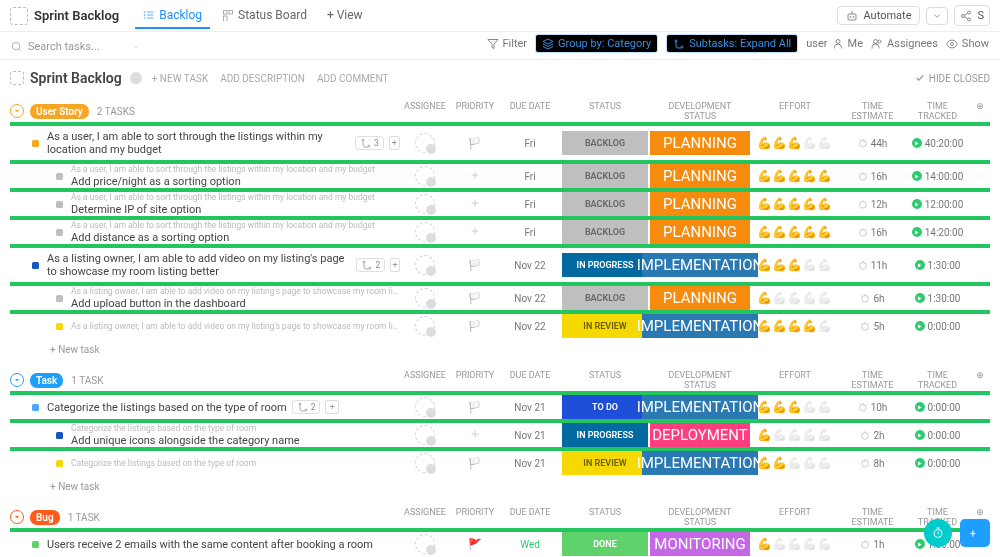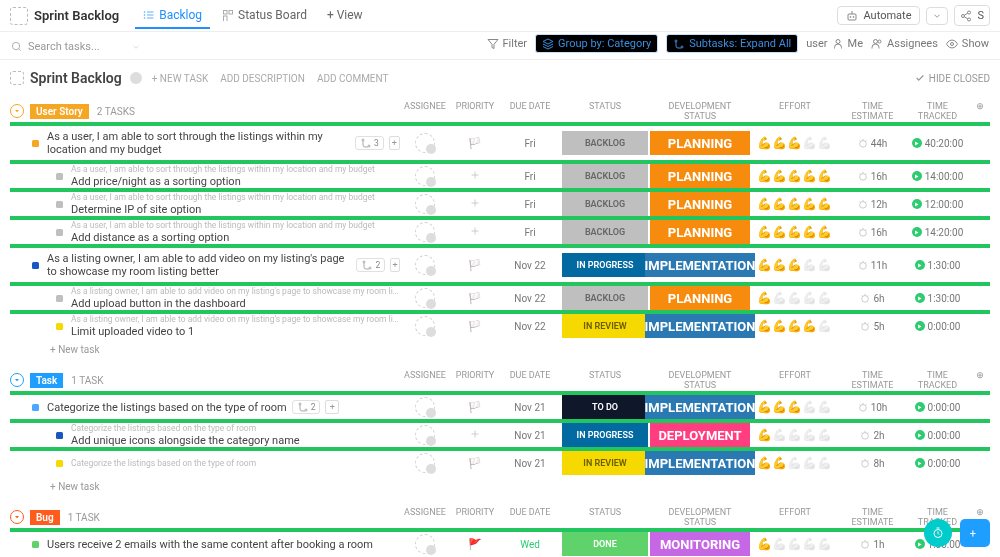--- a/index.html
+++ b/index.html
@@ -24,56 +24,56 @@
 .section-hdr{display:flex;align-items:center;padding:10px 10px 4px;color:#888;font-size:11px}
 .sh-icon{width:14px;height:14px;border:1.5px dashed #bbb;border-radius:3px;margin-right:6px}
 .sh-title{font-size:14px;font-weight:600;color:#444;margin-right:8px}
 .sh-info{width:12px;height:12px;border-radius:50%;background:#ddd;margin-right:10px}
 .sh-link{color:#aaa;margin-right:12px;cursor:pointer;font-size:10px}
 .sh-hide{margin-left:auto;color:#999;font-size:10px;display:flex;align-items:center;gap:4px}
 .group{margin:10px 10px 0}
 .ghdr{display:flex;align-items:center;height:22px}
 .caret{width:14px;height:14px;border:1.5px solid;border-radius:50%;margin-right:6px;display:flex;align-items:center;justify-content:center}
 .caret svg{width:8px;height:8px}
-.gtag{font-size:10px;font-weight:600;padding:2px 6px;border-radius:0;color:#fff;margin-right:8px}
+.gtag{font-size:10px;font-weight:600;padding:2px 6px;border-radius:7px;color:#fff;margin-right:8px}
 .gcnt{font-size:10px;color:#999;margin-right:auto}
 .cols{display:flex;font-size:9px;color:#999;text-align:center}
 .col{padding:0 4px}
 .c-assignee{width:50px}.c-priority{width:50px}.c-due{width:60px}.c-status{width:90px}.c-dev{width:100px}.c-effort{width:90px}.c-est{width:65px}.c-track{width:65px}.c-plus{width:20px}
 .row{display:flex;align-items:center;border-top:4px solid #22c55e;min-height:28px;font-size:11px}
 .row.tall{min-height:38px}
 .rleft{display:flex;align-items:center;flex:1;min-width:0;padding-left:22px}
 .rleft.sub{padding-left:46px}
 .sq{width:7px;height:7px;border-radius:1.5px;margin-right:8px;flex-shrink:0}
 .tcol{display:flex;flex-direction:column;min-width:0}
 .crumb{font-size:8.5px;color:#bbb;margin-bottom:1px;white-space:nowrap;overflow:hidden;text-overflow:ellipsis}
 .tname{font-size:11px;color:#444;display:flex;align-items:center;gap:5px}
 .subbadge{display:inline-flex;align-items:center;gap:2px;border:1px solid #e0e0e0;border-radius:3px;padding:0 4px;font-size:8.5px;color:#888}
 .addb{width:14px;height:14px;border:1px solid #ddd;border-radius:2px;display:flex;align-items:center;justify-content:center;font-size:9px;color:#999}
 .cell{display:flex;align-items:center;justify-content:center}
 .avatar{width:20px;height:20px;border-radius:50%;border:1px dashed #ccc;position:relative}
 .avatar::after{content:"";position:absolute;width:10px;height:10px;background:#ddd;border-radius:50%;bottom:-2px;right:-2px}
 .flag{font-size:11px}
 .due{font-size:10px;color:#777}
 .stat{width:86px;height:24px;display:flex;align-items:center;justify-content:center;font-size:9px;font-weight:600;color:#fff}
-.dev{width:116px;height:24px;display:flex;align-items:center;justify-content:center;font-size:13px;font-weight:700;color:#fff}
+.dev{width:116px;height:24px;display:flex;align-items:center;justify-content:center;font-size:15px;font-weight:400;color:#fff}
 .effort{display:flex;gap:0;font-size:12px}
 .est{display:flex;align-items:center;gap:3px;font-size:10px;color:#777}
 .est-ico{width:10px;height:10px;opacity:.5}
 .track{display:flex;align-items:center;gap:3px;font-size:10px;color:#777}
 .play{width:10px;height:10px;border-radius:50%;background:#2ecc71;display:flex;align-items:center;justify-content:center}
 .play svg{width:5px;height:5px;fill:#fff}
 .newtask{padding:6px 0 4px 40px;font-size:10px;color:#999}
 .fab{position:fixed;bottom:10px;right:10px;display:flex;gap:8px}
 .fab-circle{width:28px;height:28px;border-radius:50%;background:#0cc;display:flex;align-items:center;justify-content:center;color:#fff;cursor:pointer}
 .fab-task{background:#1e9fff;border-radius:5px;padding:5px 10px;color:#fff;font-size:11px;display:flex;align-items:center;gap:4px;cursor:pointer}
 .bg-backlog{background:#bfbfbf;color:#666}
 .bg-inprog{background:#0369a1}
 .bg-inrev{background:#f5d900;color:#6b5d00}
-.bg-todo{background:#0f172a}
+.bg-todo{background:#1d4ed8}
 .bg-done{background:#5fd26b}
 .bg-plan{background:#f68b0e}
 .bg-impl{background:#2b79b3}
 .bg-deploy{background:#ff3d7f}
 .bg-monit{background:#c668e6}
 .emoji{filter:none}
 .emoji.dim{filter:grayscale(1);opacity:.3}
 </style>
 </head>
 <body>
@@ -438,21 +438,20 @@
               <polygon points="2,1 9,5 2,9"></polygon>
             </svg>
           </span>1:30:00</div>
    <div class="cell c-plus"></div>
  </div>
       <div class="row">
    <div class="rleft sub">
      <span class="sq" style="background:#f5d900"></span>
      <div class="tcol">
             <div class="crumb">As a listing owner, I am able to add video on my listing's page to showcase my room listing better</div>
-            <div class="tname">Limit uploaded video to 1 </div>
           </div>
    </div>
    <div class="cell c-assignee">
           <div class="avatar"></div>
         </div>
    <div class="cell c-priority">
           <span class="flag">🏳️</span>
         </div>
    <div class="cell c-due due">Nov 22</div>
    <div class="cell c-status">

